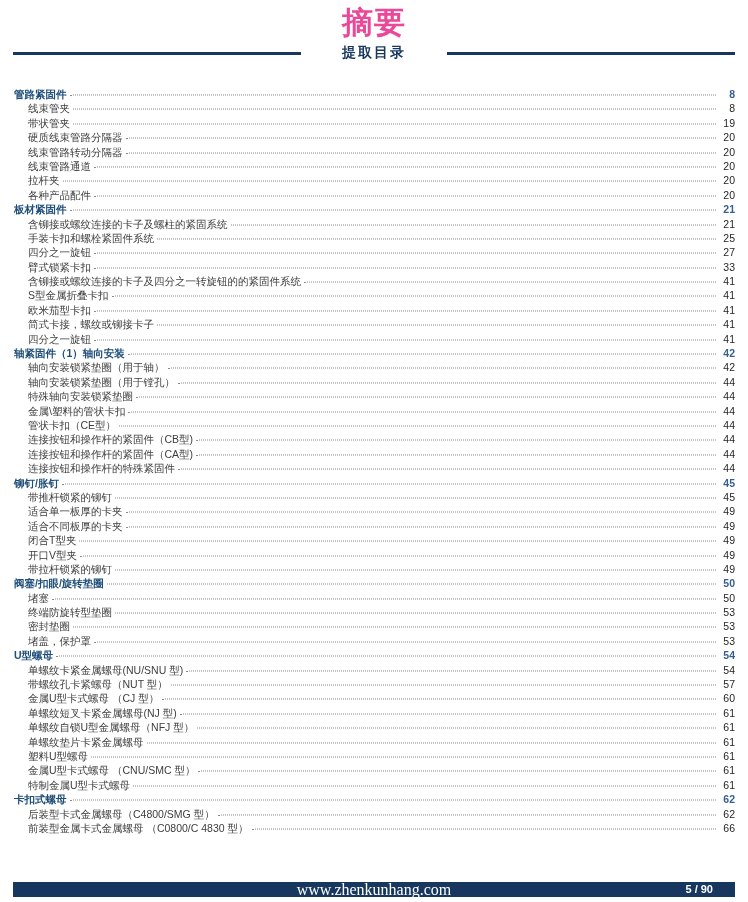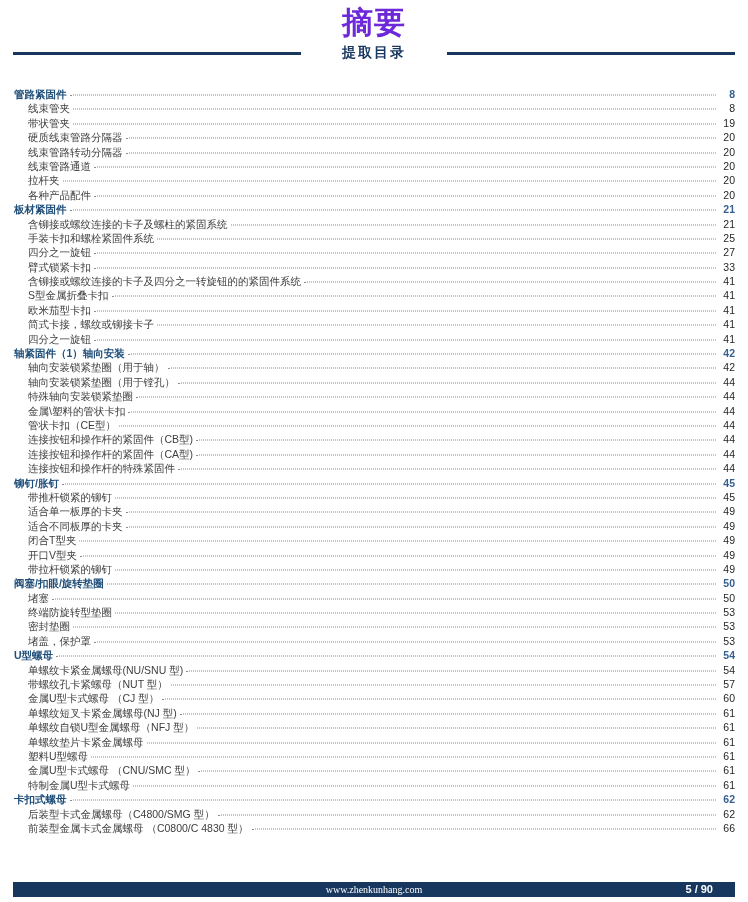--- a/index.html
+++ b/index.html
@@ -10,21 +10,21 @@
     position: relative;
     overflow: hidden;
   }
   .page {
     width: 748px; height: 902px;
     position: relative;
   }
   
   .title {
     text-align: center;
-    color: #6d28d9;
+    color: #ec4899;
     font-size: 31px;
     font-weight: bold;
     padding-top: 5px;
     line-height: 36px;
     letter-spacing: 1px;
   }
   .divider {
     display: flex;
     align-items: center;
     margin: 3px 13px 0 13px;
@@ -87,21 +87,21 @@
     background: #17375E;
     color: #ffffff;
     display: flex;
     align-items: center;
   }
   .footer-bar .site {
     position: absolute;
     left: 0; right: 0;
     text-align: center;
     font-family: "Liberation Serif", "DejaVu Serif", serif;
-    font-size: 10px;
+    font-size: 16px;
     line-height: 15px;
   }
   .footer-bar .pageind {
     position: absolute;
     right: 22px;
     font-size: 11px;
     font-weight: bold;
     line-height: 15px;
   }
 </style>

